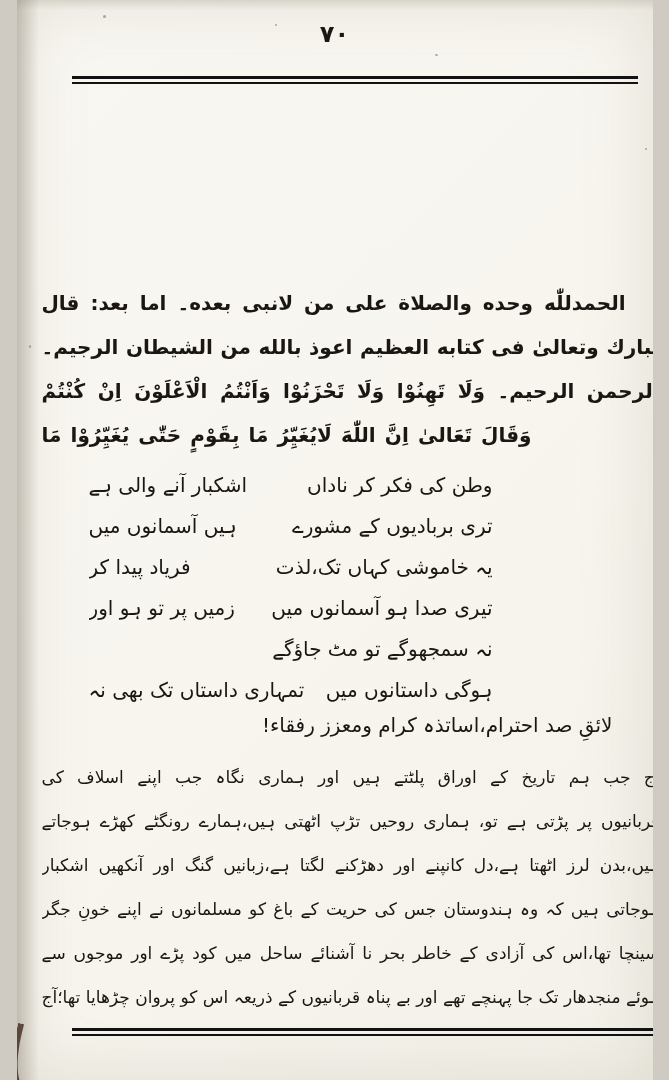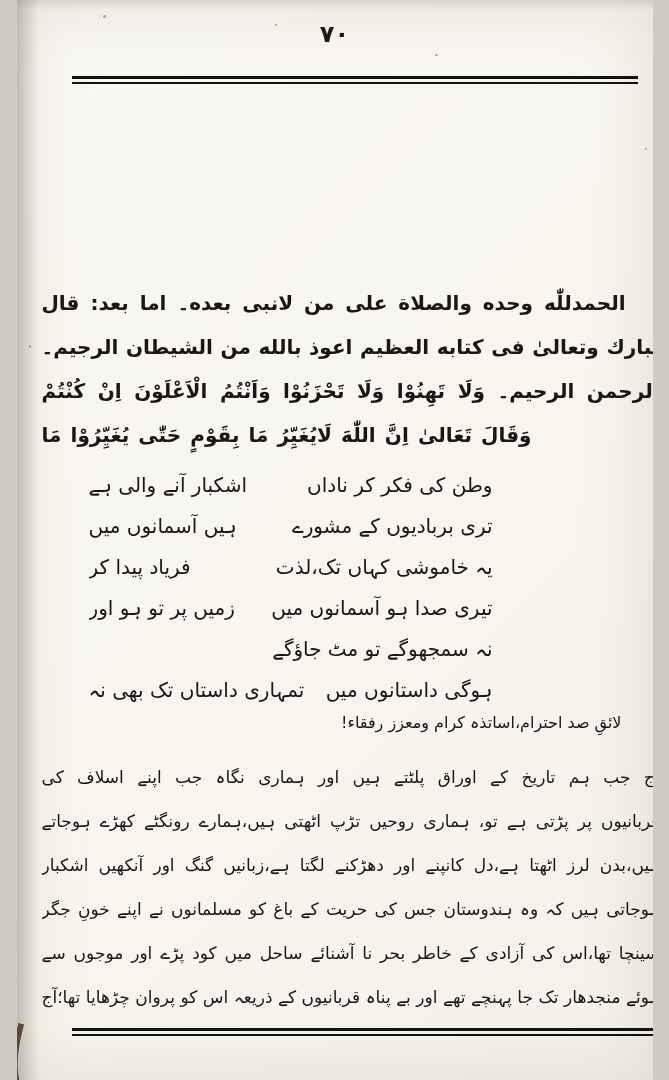--- a/index.html
+++ b/index.html
@@ -46,21 +46,21 @@
     text-align:justify; text-align-last:justify; }
   .aline-0 { padding-right:34px; }
   .aline-3 { padding-right:128px; }
 
   
   .poem { position:absolute; top:464px; left:72px; width:404px; font-size:20px; }
   .verse { display:flex; justify-content:space-between; align-items:center;
     height:41px; overflow:hidden; }
 
   
-  .salutation { position:absolute; top:713px; right:31px; font-size:16px; }
+  .salutation { position:absolute; top:713px; right:40px; font-size:20px; }
 
   
   .prose { position:absolute; top:755px; left:25px; width:618px; font-size:17px; }
   .prose .pline { height:44px; line-height:44px; overflow:hidden;
     text-align:justify; text-align-last:justify; }
 </style>
 </head>
 <body>
 
 <div class="page">

